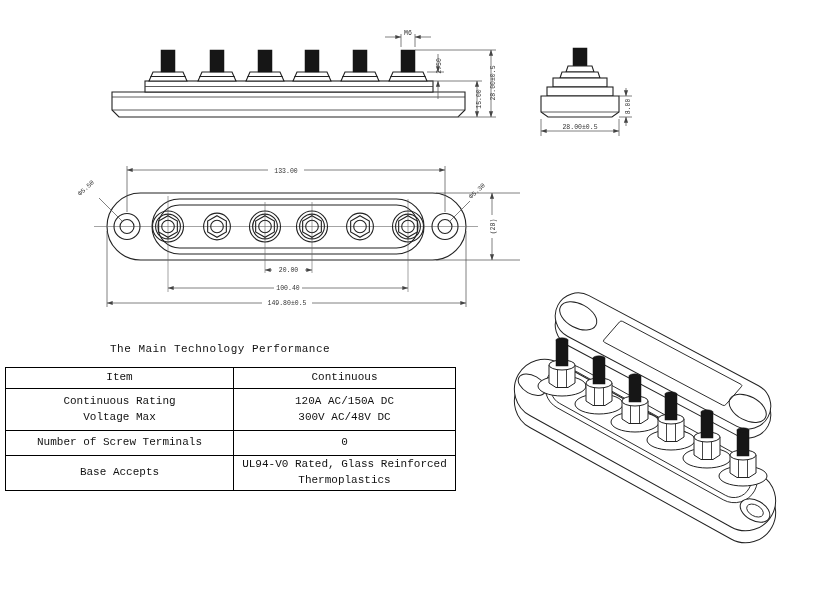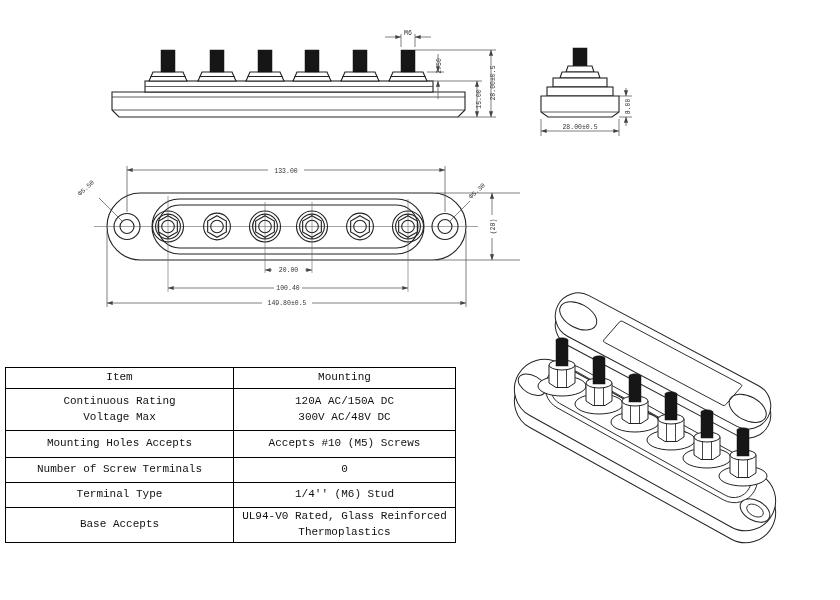--- a/index.html
+++ b/index.html
@@ -203,48 +203,41 @@
 
     <use href="#stud-iso" x="562" y="386"></use>
     <use href="#stud-iso" x="599" y="404"></use>
     <use href="#stud-iso" x="635" y="422"></use>
     <use href="#stud-iso" x="671" y="440"></use>
     <use href="#stud-iso" x="707" y="458"></use>
     <use href="#stud-iso" x="743" y="476"></use>
   </g>
 </svg>
 
+<div id="spec-title">The Main Technology Performance</div>
 
 <table id="spec-table">
   <colgroup>
         <col style="width:228px">
         <col style="width:222px">
       </colgroup>
   <tbody>
     <tr class="h-head">
       <th>Item</th>
-      <th>Mounting</th>
+      <th>Continuous</th>
     </tr>
     <tr class="h-r0">
       <td>Continuous Rating
 Voltage Max</td>
       <td>120A AC/150A DC
 300V AC/48V DC</td>
     </tr>
-    <tr class="h-r1">
-      <td>Mounting Holes Accepts</td>
-      <td>Accepts #10 (M5) Screws</td>
-    </tr>
     <tr class="h-r3">
       <td>Number of Screw Terminals</td>
       <td>0</td>
-    </tr>
-    <tr class="h-r4">
-      <td>Terminal Type</td>
-      <td>1/4'' (M6) Stud</td>
     </tr>
     <tr class="h-r5">
       <td>Base Accepts</td>
       <td>UL94-V0 Rated, Glass Reinforced
 Thermoplastics</td>
     </tr>
   </tbody>
 </table>
 
 </div>

